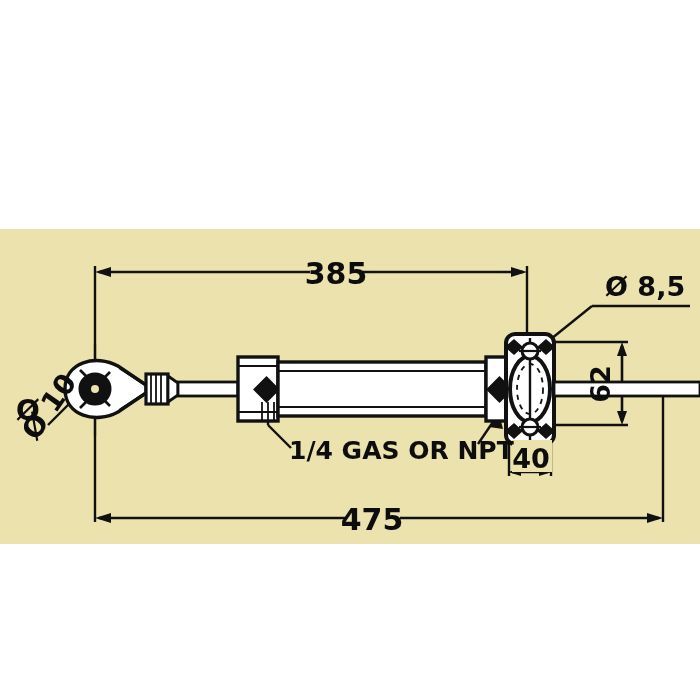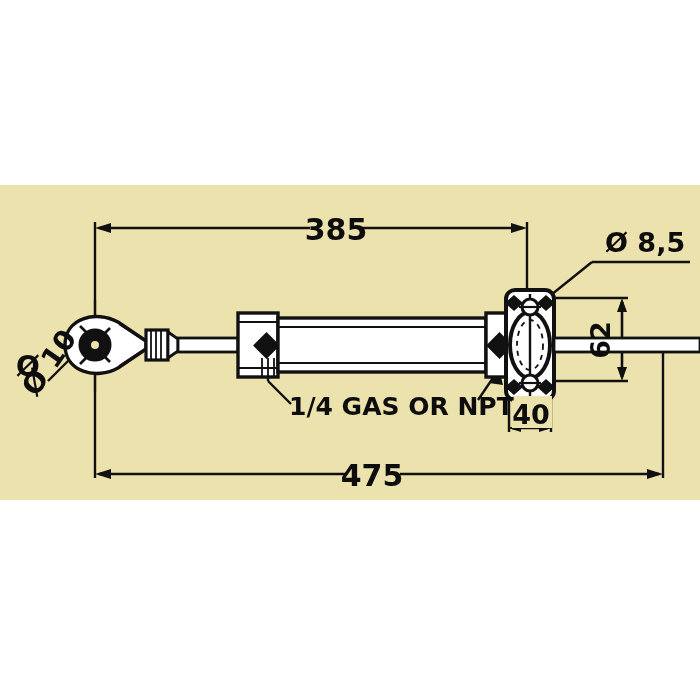--- a/index.html
+++ b/index.html
@@ -6,20 +6,21 @@
   body{
     width:700px;height:700px;
     background:#ffffff;
     font-family:"Liberation Sans", sans-serif;
     overflow:hidden;
   }
   #canvas-root{
     position:relative;
     width:700px;height:536px;
     background:#ffffff;
+    margin-top:44px;
   }
   #drawing-svg{
     position:absolute;
     left:0;top:0;
     width:700px;height:700px;
     display:block;
   }
   .dim-text{
     font-family:"DejaVu Sans", sans-serif;
     font-weight:bold;

